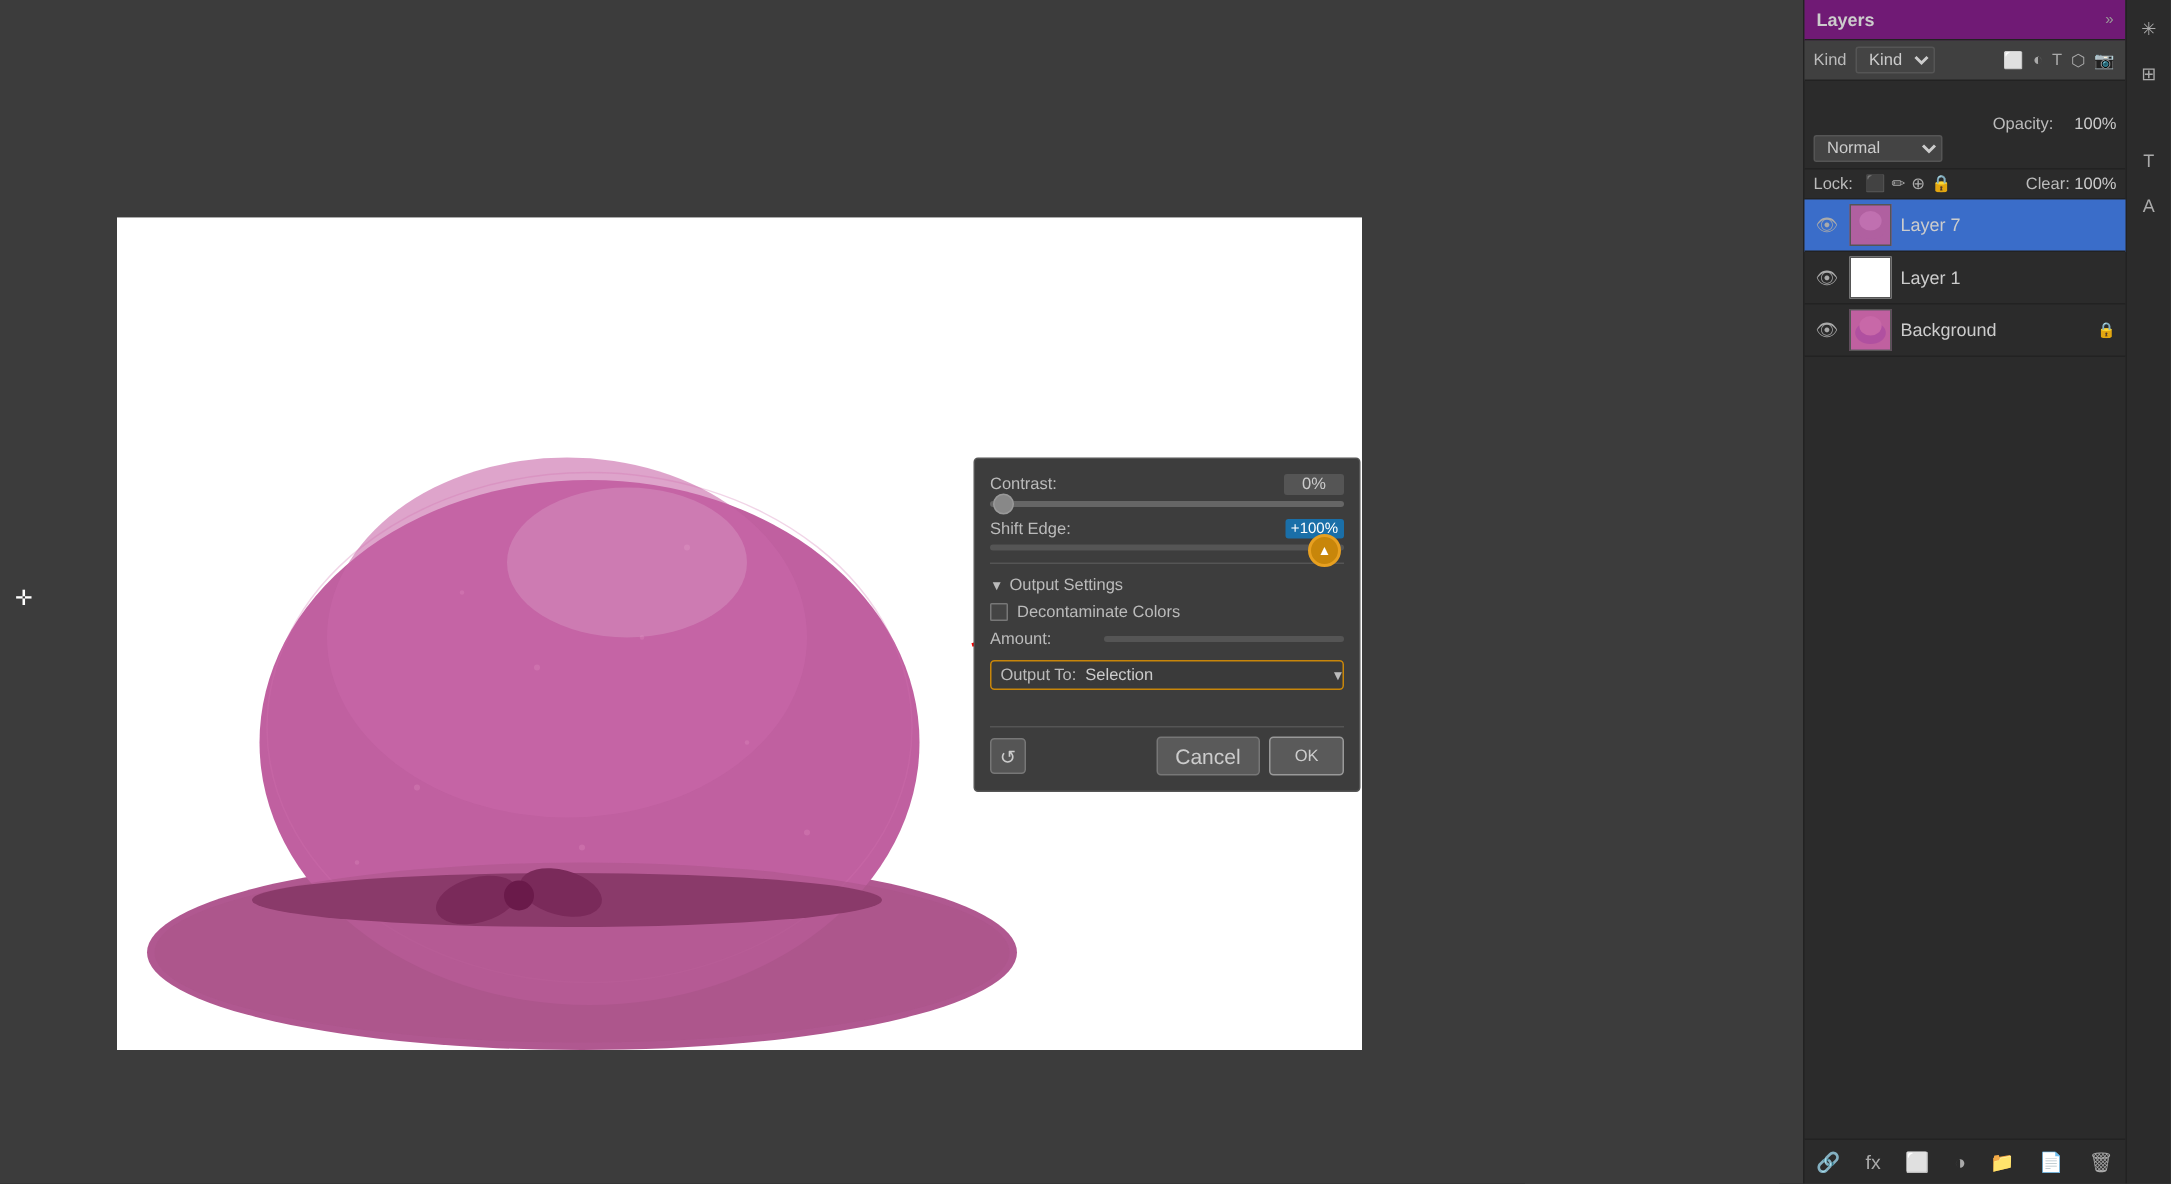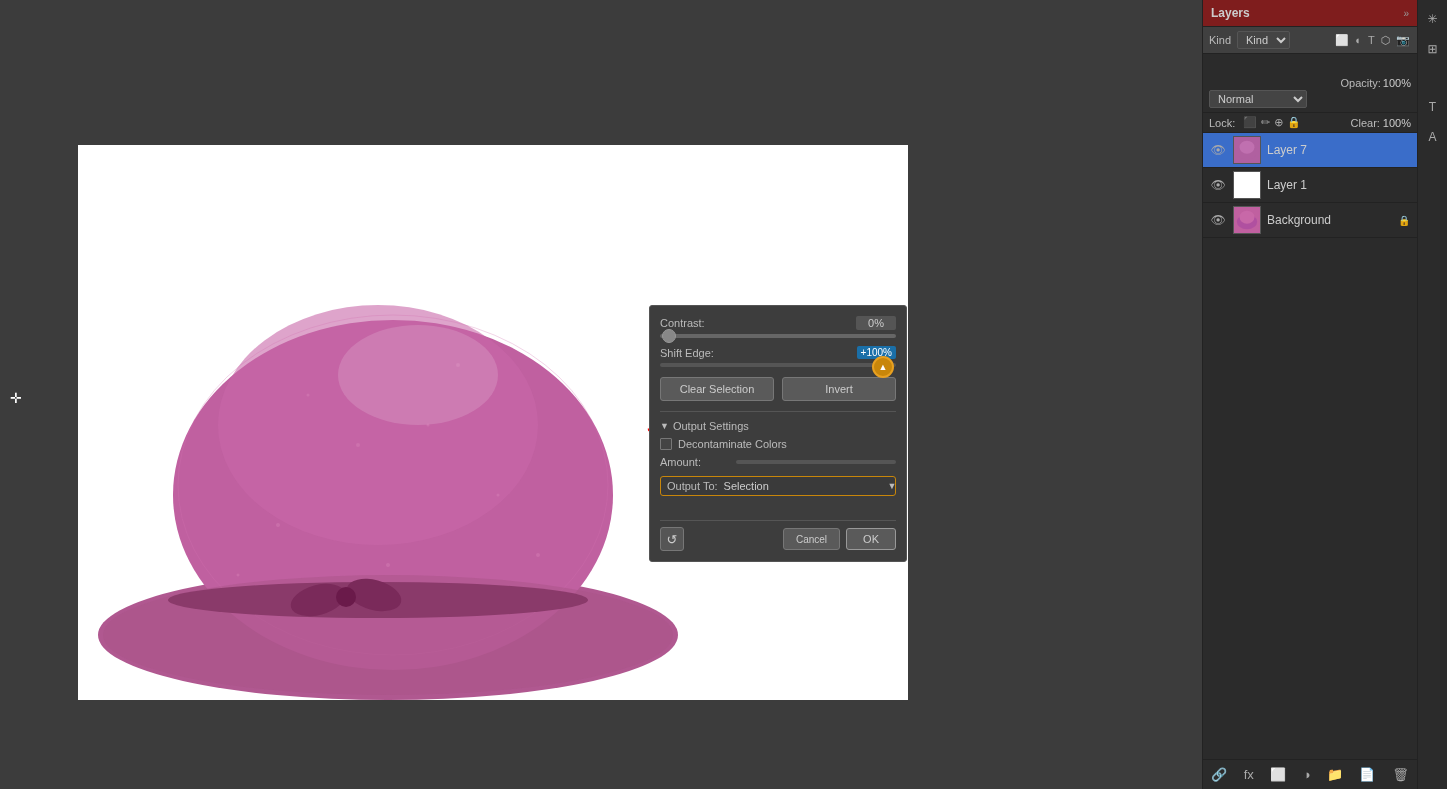--- a/index.html
+++ b/index.html
@@ -275,21 +275,21 @@
       display: flex;
       gap: 6px;
     }
 
     .cancel-btn {
       padding: 4px 12px;
       background: #5a5a5a;
       border: 1px solid #777;
       color: #ccc;
       border-radius: 3px;
-      font-size: 10px;
+      font-size: 14px;
       cursor: pointer;
     }
 
     .ok-btn {
       padding: 4px 16px;
       background: #5a5a5a;
       border: 1px solid #999;
       color: #ccc;
       border-radius: 3px;
       font-size: 11px;
@@ -328,21 +328,21 @@
       cursor: pointer;
     }
 
     
     .layers-header {
       display: flex;
       align-items: center;
       justify-content: space-between;
       padding: 6px 8px;
       border-bottom: 1px solid #222;
-      background: #7f1d1d;
+      background: #701a75;
     }
 
     .layers-title {
       font-size: 12px;
       color: #ccc;
       font-weight: bold;
     }
 
     .layers-arrows {
       font-size: 10px;
@@ -409,21 +409,21 @@
       padding: 1px 4px;
       border-radius: 2px;
       flex: 1;
       cursor: pointer;
       margin-top: 32px;
     }
 
     .opacity-area {
       display: flex;
       align-items: flex-start;
-      gap: 2px;
+      gap: 14px;
       margin-left: 28px;
     }
 
     .opacity-label {
       font-size: 11px;
       color: #bbb;
     }
 
     .opacity-value {
       font-size: 11px;
@@ -622,24 +622,20 @@
       </div>
 
       <div style="display:flex; align-items:center; margin-bottom: 8px;">
         <div style="width:100%; background:#555; height:4px; border-radius:2px; position:relative;">
           <div style="position:absolute; right:2px; top:-9px;">
             <div class="shift-slider-thumb"></div>
           </div>
         </div>
       </div>
 
-      <div class="btn-row">
-        <div class="btn">Clear Selection</div>
-        <div class="btn">Invert</div>
-      </div>
 
       <div style="border-top: 1px solid #555; margin: 6px 0;"></div>
 
       <div class="section-header">
         <span class="section-arrow">▼</span>
         <span>Output Settings</span>
       </div>
 
       <div class="checkbox-row">
         <div class="checkbox-box"></div>

